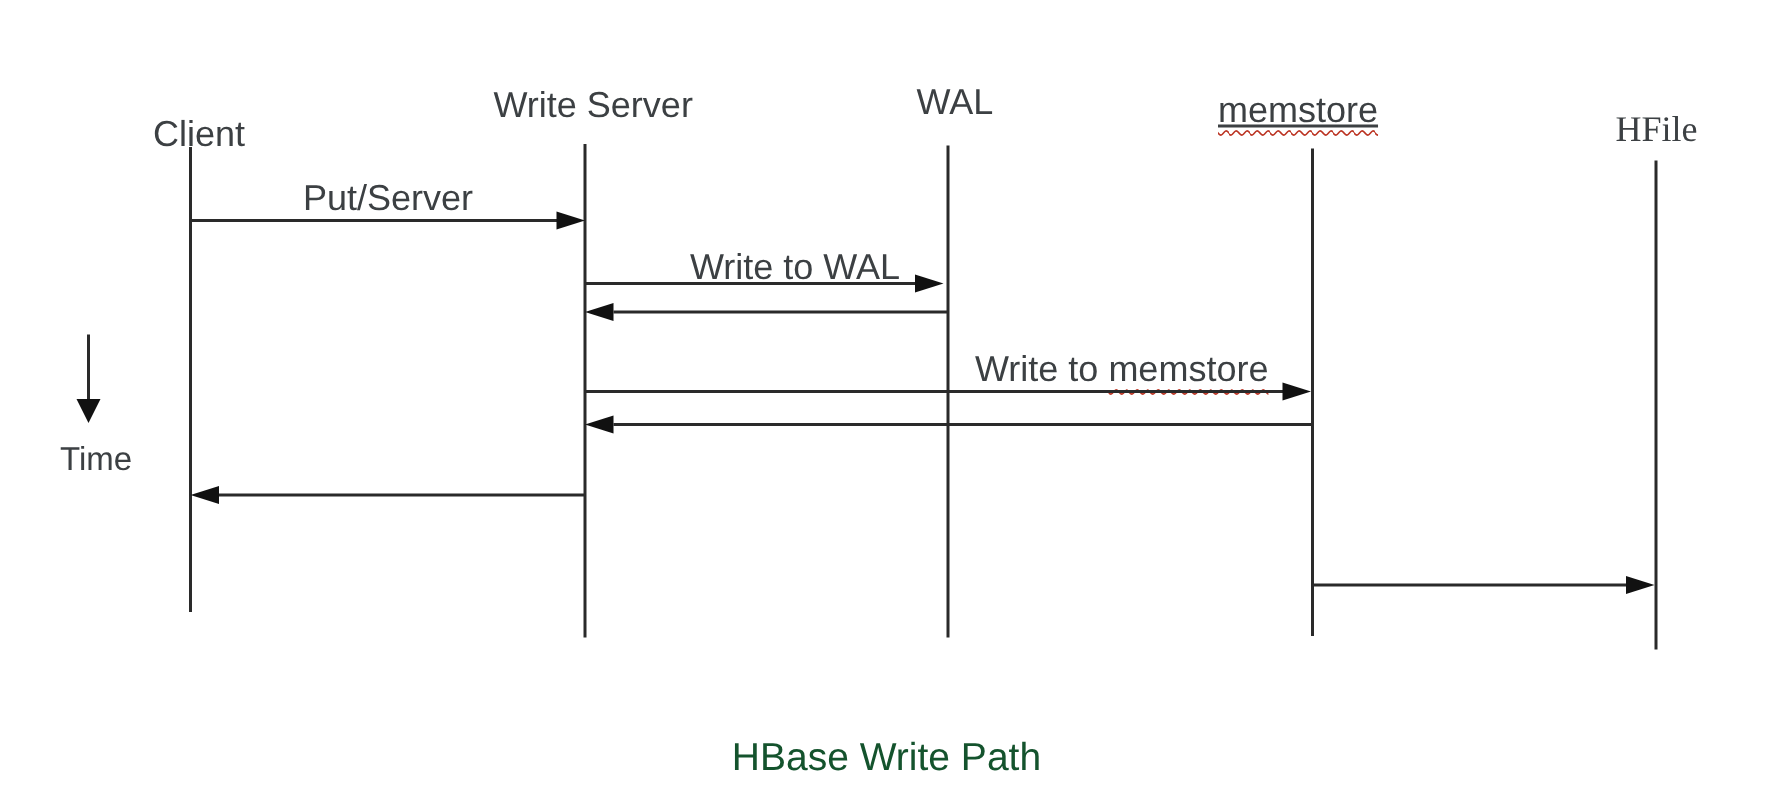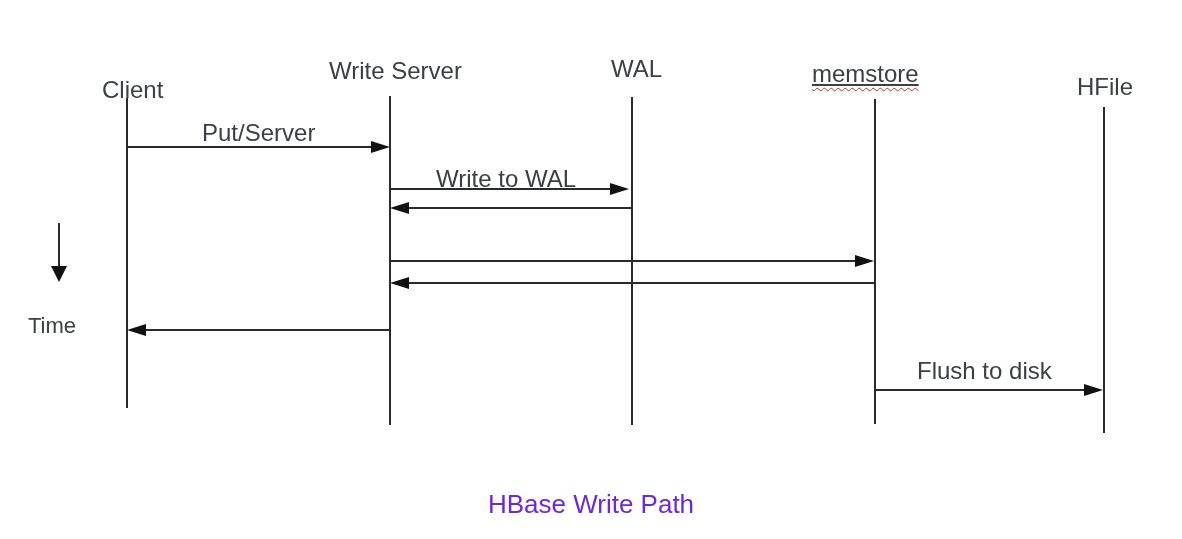--- a/index.html
+++ b/index.html
@@ -62,64 +62,64 @@
     text-decoration-color: #bb3322;
     text-decoration-thickness: 1px;
     text-underline-offset: 5px;
   }
   .title {
     position: absolute;
     left: 0; top: 489px;
     width: 1182px;
     text-align: center;
     font-size: 26px;
-    color: #6d28d9;
+    color: #14532d;
   }
   .time-label { font-size: 22px; }
 </style>
 </head>
 <body>
 
 <div class="canvas">
 
   <div class="label" style="left:102px; top:77px;">Client</div>
   <div class="label" style="left:329px; top:58px;">Write Server</div>
   <div class="label" style="left:611px; top:56px;">WAL</div>
   <div class="label" style="left:812px; top:61px;"><span class="u-solid"><span class="squiggle">memstore</span></span></div>
-  <div class="label" style="left:1077px; top:74px;">HFile</div>
+  <div class="label" style="left:1077px; top:74px;font-family:Liberation Serif, serif;">HFile</div>
 
   <div class="vline" style="left:126px; top:98px; height:310px;"></div>
   <div class="vline" style="left:389px; top:96px; height:329px;"></div>
   <div class="vline" style="left:631px; top:97px; height:328px;"></div>
   <div class="vline" style="left:874px; top:99px; height:325px;"></div>
   <div class="vline" style="left:1103px; top:107px; height:326px;"></div>
 
   <div class="label" style="left:202px; top:120px;">Put/Server</div>
   <div class="hline" style="left:127px; top:146px; width:246px;"></div>
   <div class="head-right" style="left:371px; top:141px;"></div>
 
-  <div class="label" style="left:436px; top:166px;">Write to WAL</div>
+  <div class="label" style="left:460px; top:166px;">Write to WAL</div>
   <div class="hline" style="left:390px; top:188px; width:221px;"></div>
   <div class="head-right" style="left:610px; top:183px;"></div>
 
   <div class="hline" style="left:409px; top:207px; width:223px;"></div>
   <div class="head-left" style="left:390px; top:202px;"></div>
 
+  <div class="label" style="left:650px; top:234px;"><span>Write to </span><span class="squiggle">memstore</span></div>
   <div class="hline" style="left:390px; top:260px; width:466px;"></div>
   <div class="head-right" style="left:855px; top:255px;"></div>
 
   <div class="hline" style="left:409px; top:282px; width:466px;"></div>
   <div class="head-left" style="left:390px; top:277px;"></div>
 
   <div class="hline" style="left:146px; top:329px; width:244px;"></div>
   <div class="head-left" style="left:127px; top:324px;"></div>
 
-  <div class="label" style="left:917px; top:358px;">Flush to disk</div>
   <div class="hline" style="left:875px; top:389px; width:210px;"></div>
   <div class="head-right" style="left:1084px; top:384px;"></div>
 
   <div class="vline" style="left:58px; top:223px; height:44px;"></div>
   <div class="head-down" style="left:51px; top:266px;"></div>
-  <div class="label time-label" style="left:28px; top:294px;margin-top:20px;">Time</div>
+  <div class="label time-label" style="left:40px; top:294px;">Time</div>
 
   <div class="title">HBase Write Path</div>
 
 </div>
 
 </body></html>

